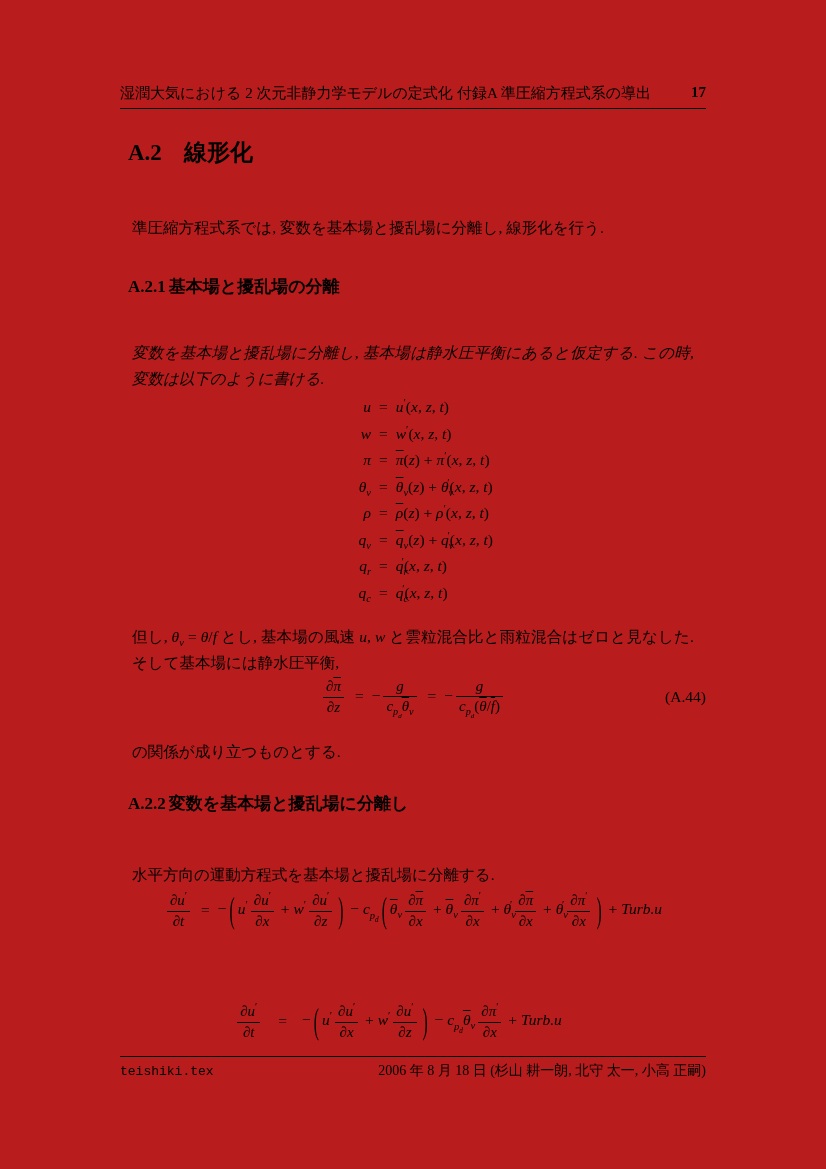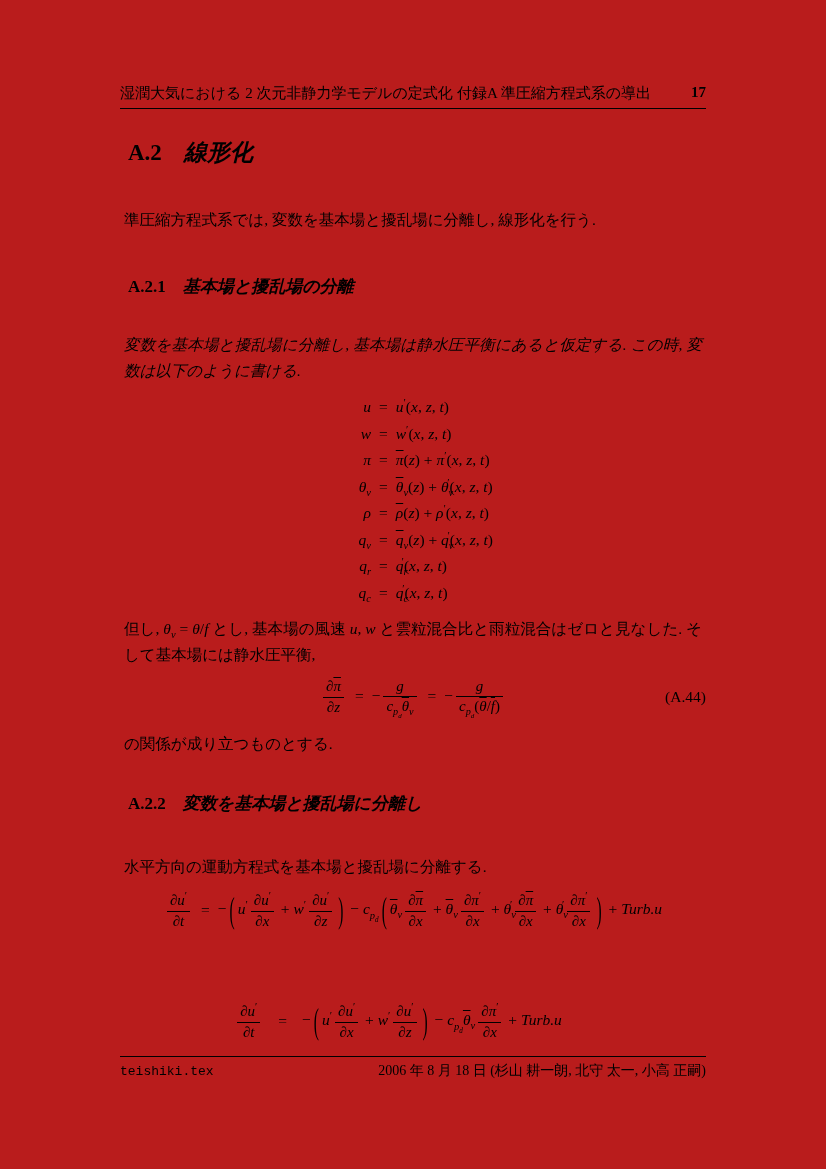--- a/index.html
+++ b/index.html
@@ -18,25 +18,25 @@
   .running-footer{top:1062px;height:24px;font-size:14px;}
   .rf-left{position:absolute;left:0;top:2px;font-family:"Liberation Mono","DejaVu Sans Mono",monospace;font-size:13px;}
   .rf-right{position:absolute;right:0;top:0;white-space:nowrap;}
 
   
   h1.sec{top:136px;margin:0;font-size:23px;line-height:32px;font-weight:bold;}
   h2.subsec1{top:274px;}
   h2.subsec2{top:791px;}
   h2{margin:0;font-size:17px;line-height:26px;font-weight:bold;}
   .secnum{font-family:"Liberation Serif","DejaVu Serif",serif;margin-left:8px;}
-  .sectitle{font-family:"Liberation Sans","DejaVu Sans",sans-serif;margin-left:22px;font-style:italic;}
-  h2 .sectitle{margin-left:17px;}
+  .sectitle{font-family:"Liberation Sans","DejaVu Sans",sans-serif;margin-left:22px;}
+  h2 .sectitle{margin-left:3px;}
 
   
-  p.body{margin:4px;font-size:15.5px;line-height:26px;text-align:justify;}
+  p.body{margin:12px;font-size:15.5px;line-height:26px;text-align:justify;}
   .p-intro{top:203px;}
   .p-setup{top:328px;font-style:italic;}
   .p-note{top:612px;}
   .p-close{top:727px;}
   .p-intro2{top:850px;}
   .p-simplify{top:936px;}
 
   
   i{font-family:"Liberation Serif","DejaVu Serif",serif;}
   sub,sup{font-size:68%;line-height:0;}

